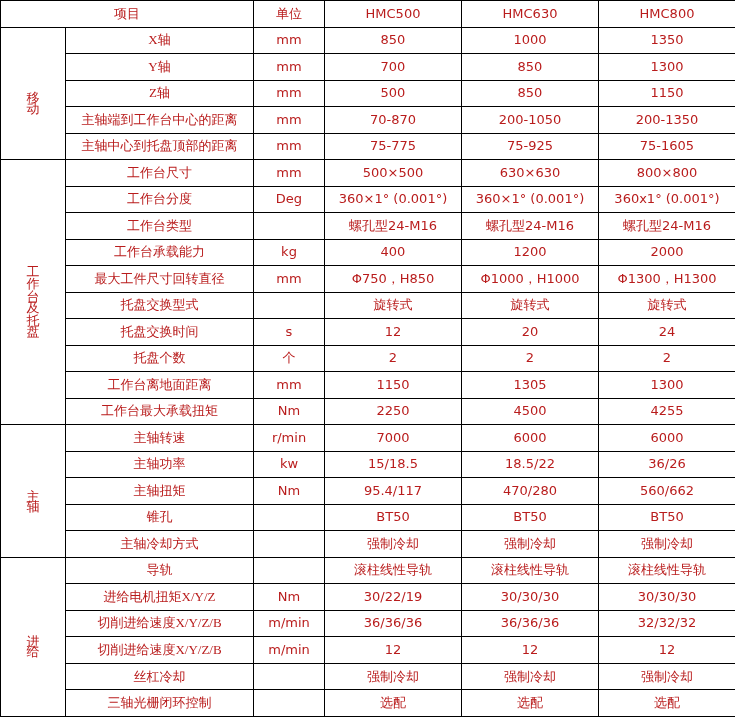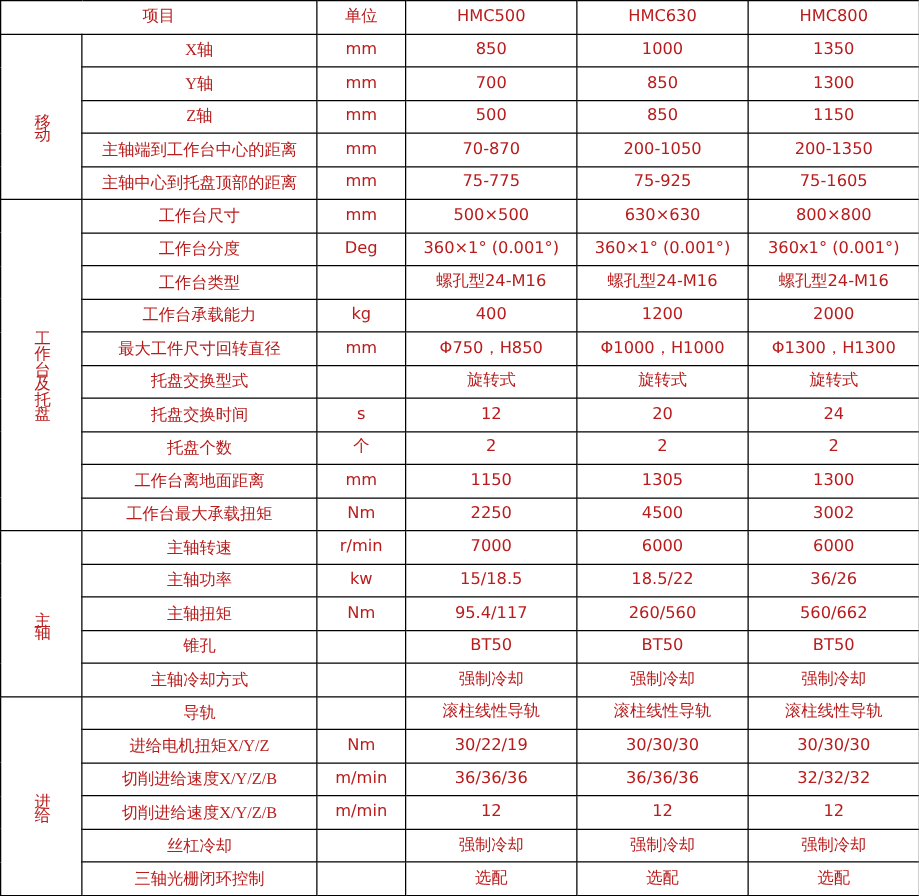--- a/index.html
+++ b/index.html
@@ -173,21 +173,21 @@
     <td>mm</td>
     <td>1150</td>
     <td>1305</td>
     <td>1300</td>
   </tr>
   <tr>
     <td class="item-cell">工作台最大承载扭矩</td>
     <td>Nm</td>
     <td>2250</td>
     <td>4500</td>
-    <td>3002</td>
+    <td>4255</td>
   </tr>
 
   <tr>
     <td rowspan="5" class="cat-cell"><span class="vtext vtext-short">主轴</span></td>
     <td class="item-cell">主轴转速</td>
     <td>r/min</td>
     <td>7000</td>
     <td>6000</td>
     <td>6000</td>
   </tr>
@@ -195,21 +195,21 @@
     <td class="item-cell">主轴功率</td>
     <td>kw</td>
     <td>15/18.5</td>
     <td>18.5/22</td>
     <td>36/26</td>
   </tr>
   <tr>
     <td class="item-cell">主轴扭矩</td>
     <td>Nm</td>
     <td>95.4/117</td>
-    <td>260/560</td>
+    <td>470/280</td>
     <td>560/662</td>
   </tr>
   <tr>
     <td class="item-cell">锥孔</td>
     <td></td>
     <td>BT50</td>
     <td>BT50</td>
     <td>BT50</td>
   </tr>
   <tr>

